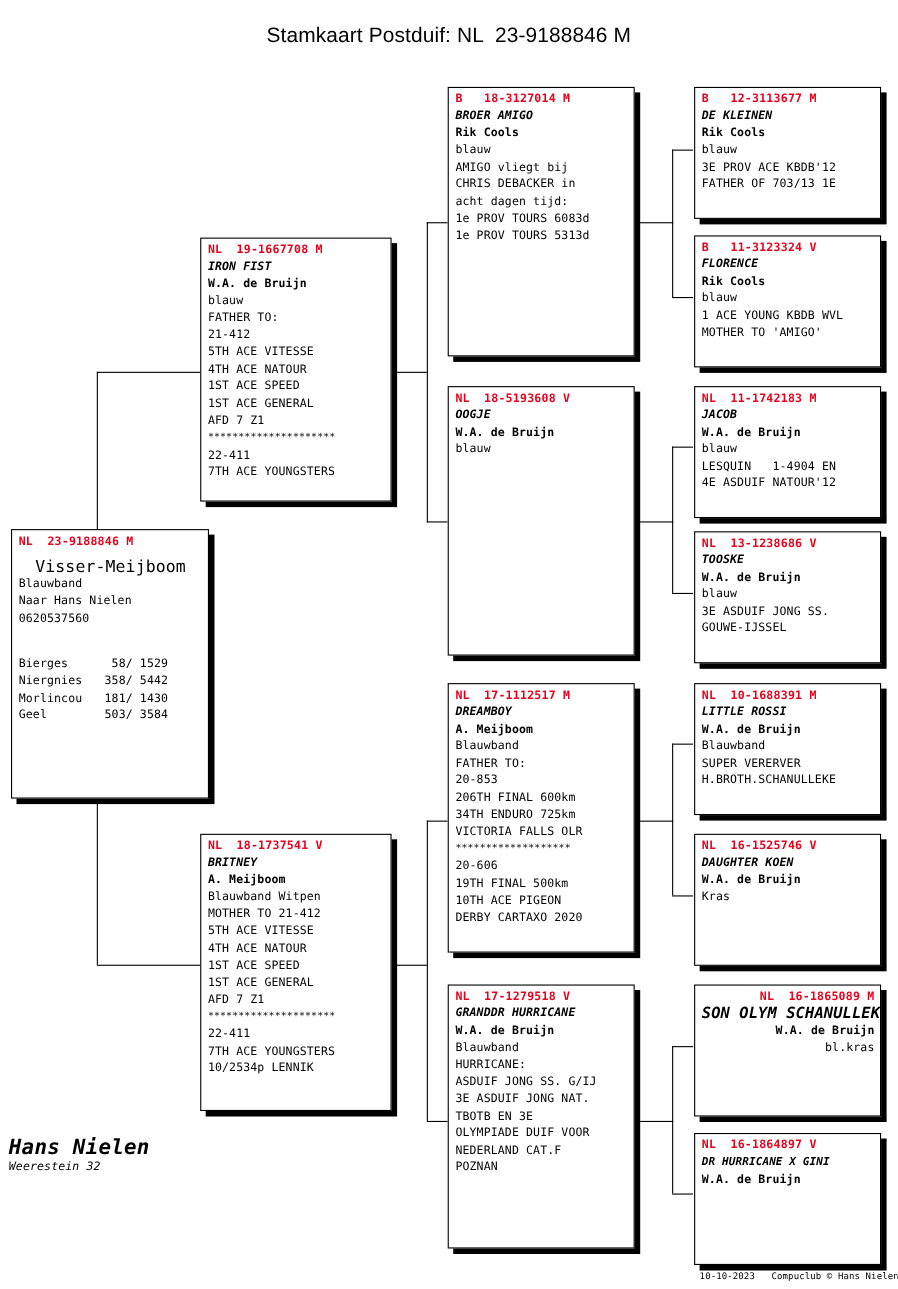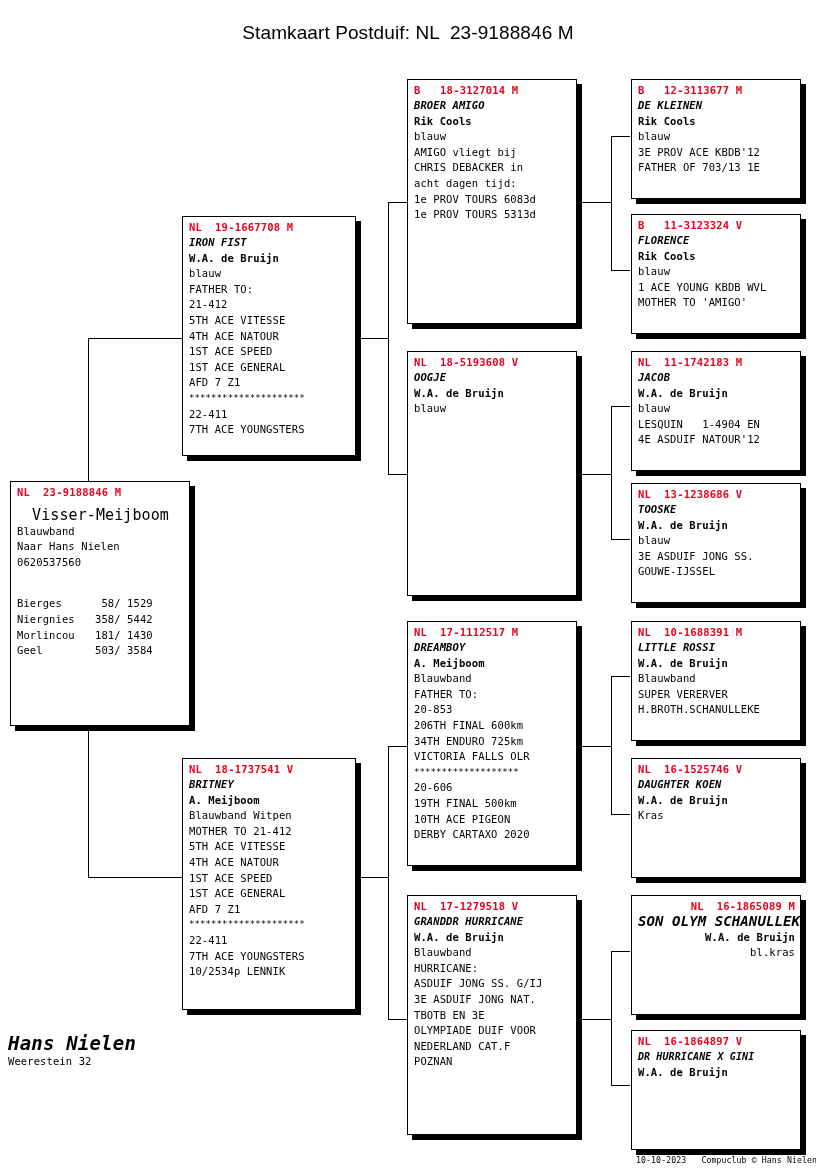--- a/index.html
+++ b/index.html
@@ -128,20 +128,21 @@
     line-height: 19px;
     white-space: pre;
     letter-spacing: 0.2px;
     font-style: italic;
   }
   .owner-line {
     font-size: 10.5px;
     line-height: 16px;
     white-space: pre;
     letter-spacing: 0.1px;
+    font-style: italic;
   }
   .credit {
     position: absolute;
     left: 636px;
     top: 1139px;
     font-size: 8.2px;
     line-height: 11px;
     white-space: pre;
     color: #000000;
     letter-spacing: 0.1px;

